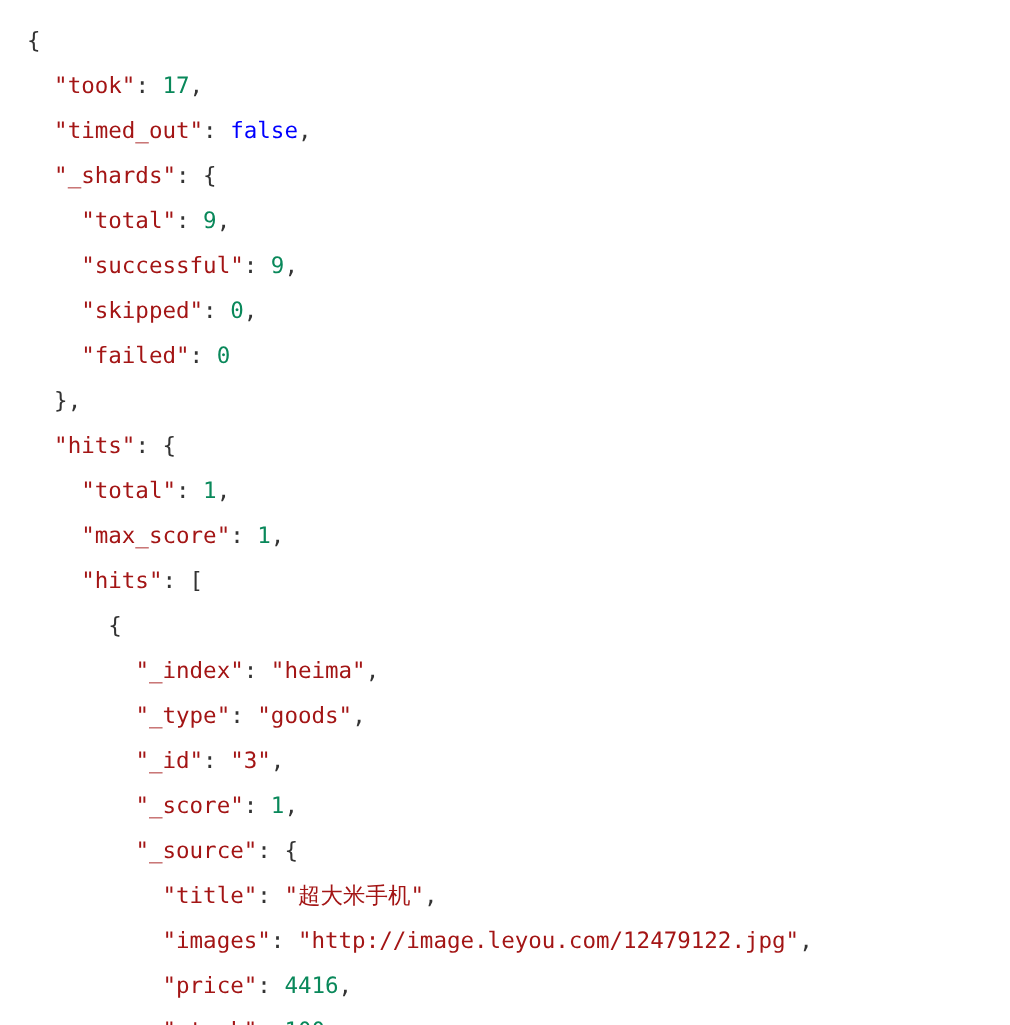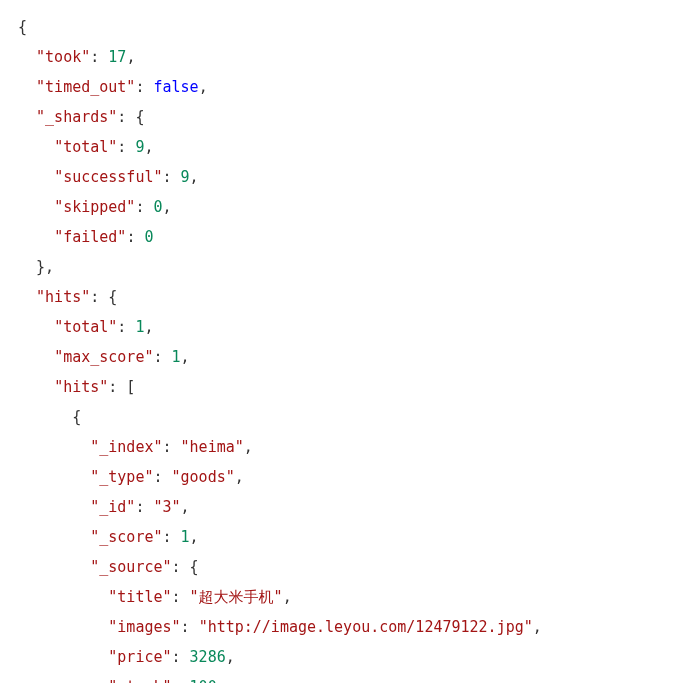--- a/index.html
+++ b/index.html
@@ -36,15 +36,15 @@
     <span class="key">"max_score"</span><span class="punct">: </span><span class="num">1</span><span class="punct">,</span>
     <span class="key">"hits"</span><span class="punct">: [</span>
       <span class="punct">{</span>
         <span class="key">"_index"</span><span class="punct">: </span><span class="str">"heima"</span><span class="punct">,</span>
         <span class="key">"_type"</span><span class="punct">: </span><span class="str">"goods"</span><span class="punct">,</span>
         <span class="key">"_id"</span><span class="punct">: </span><span class="str">"3"</span><span class="punct">,</span>
         <span class="key">"_score"</span><span class="punct">: </span><span class="num">1</span><span class="punct">,</span>
         <span class="key">"_source"</span><span class="punct">: {</span>
           <span class="key">"title"</span><span class="punct">: </span><span class="str">"超大米手机"</span><span class="punct">,</span>
           <span class="key">"images"</span><span class="punct">: </span><span class="str">"http://image.leyou.com/12479122.jpg"</span><span class="punct">,</span>
-          <span class="key">"price"</span><span class="punct">: </span><span class="num">3286</span><span class="punct">,</span>
+          <span class="key">"price"</span><span class="punct">: </span><span class="num">4416</span><span class="punct">,</span>
           <span class="key">"stock"</span><span class="punct">: </span><span class="num">100</span><span class="punct">,</span>
           </pre>
 
 </body></html>

